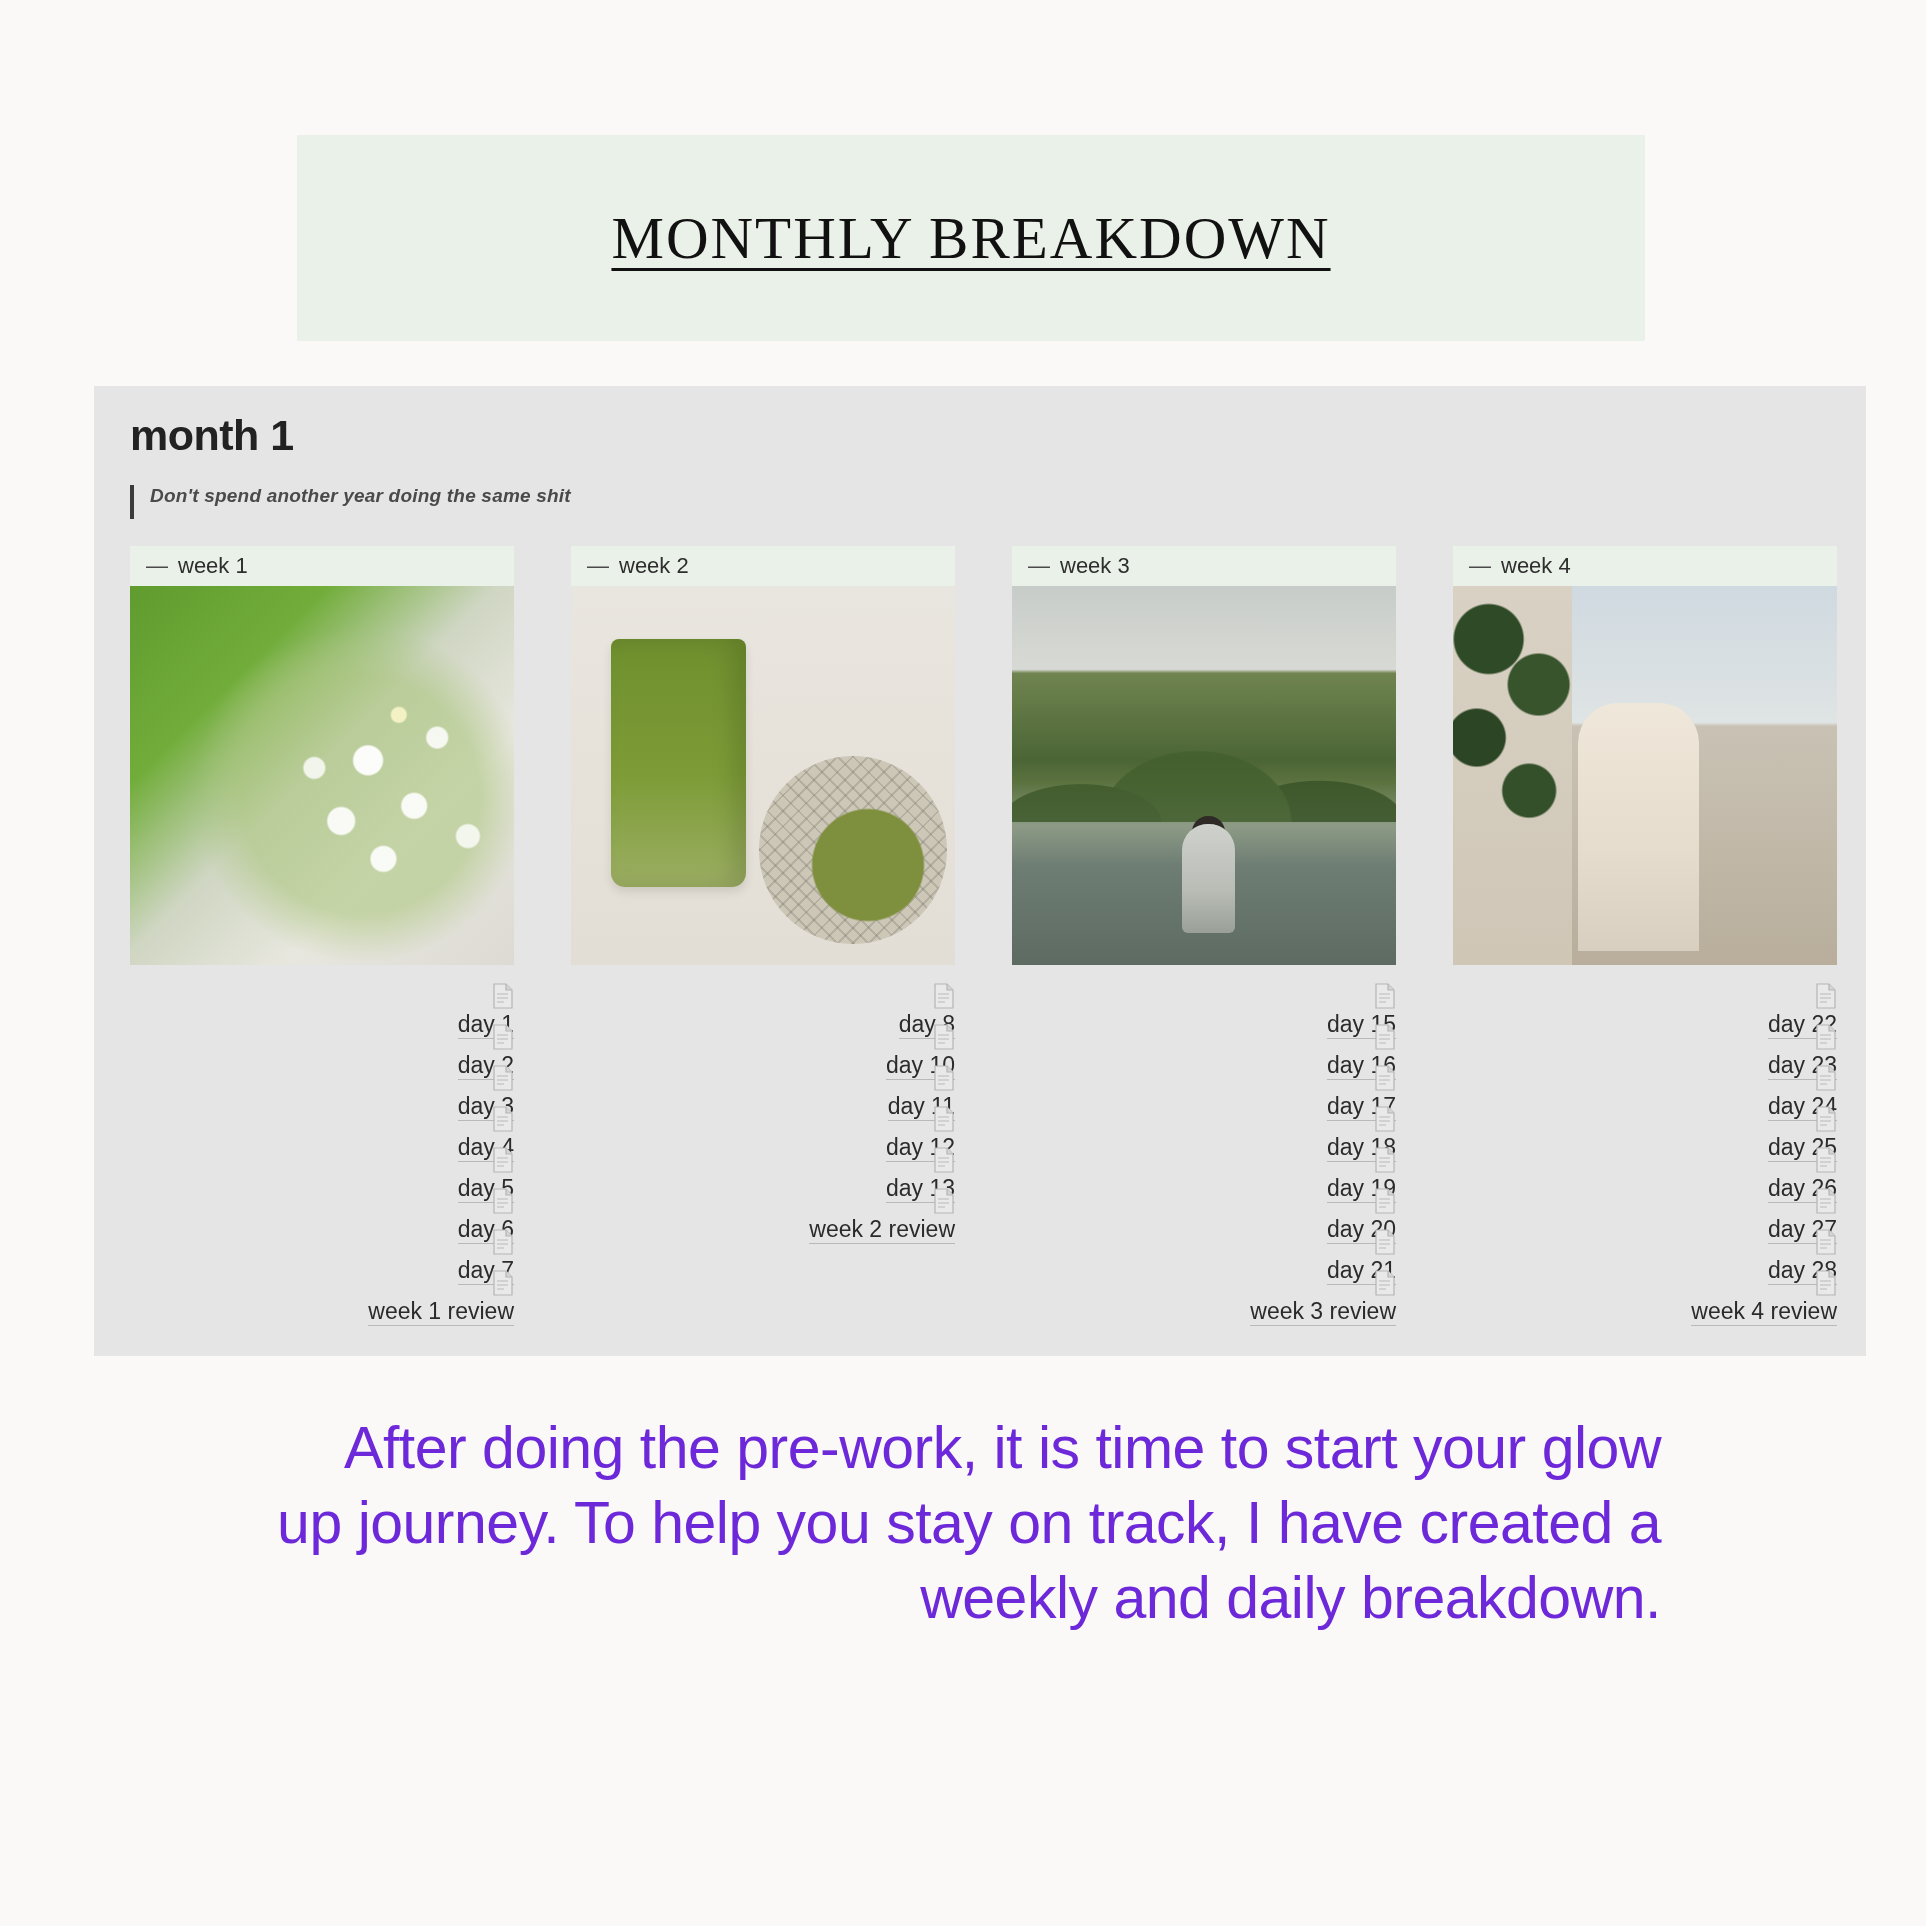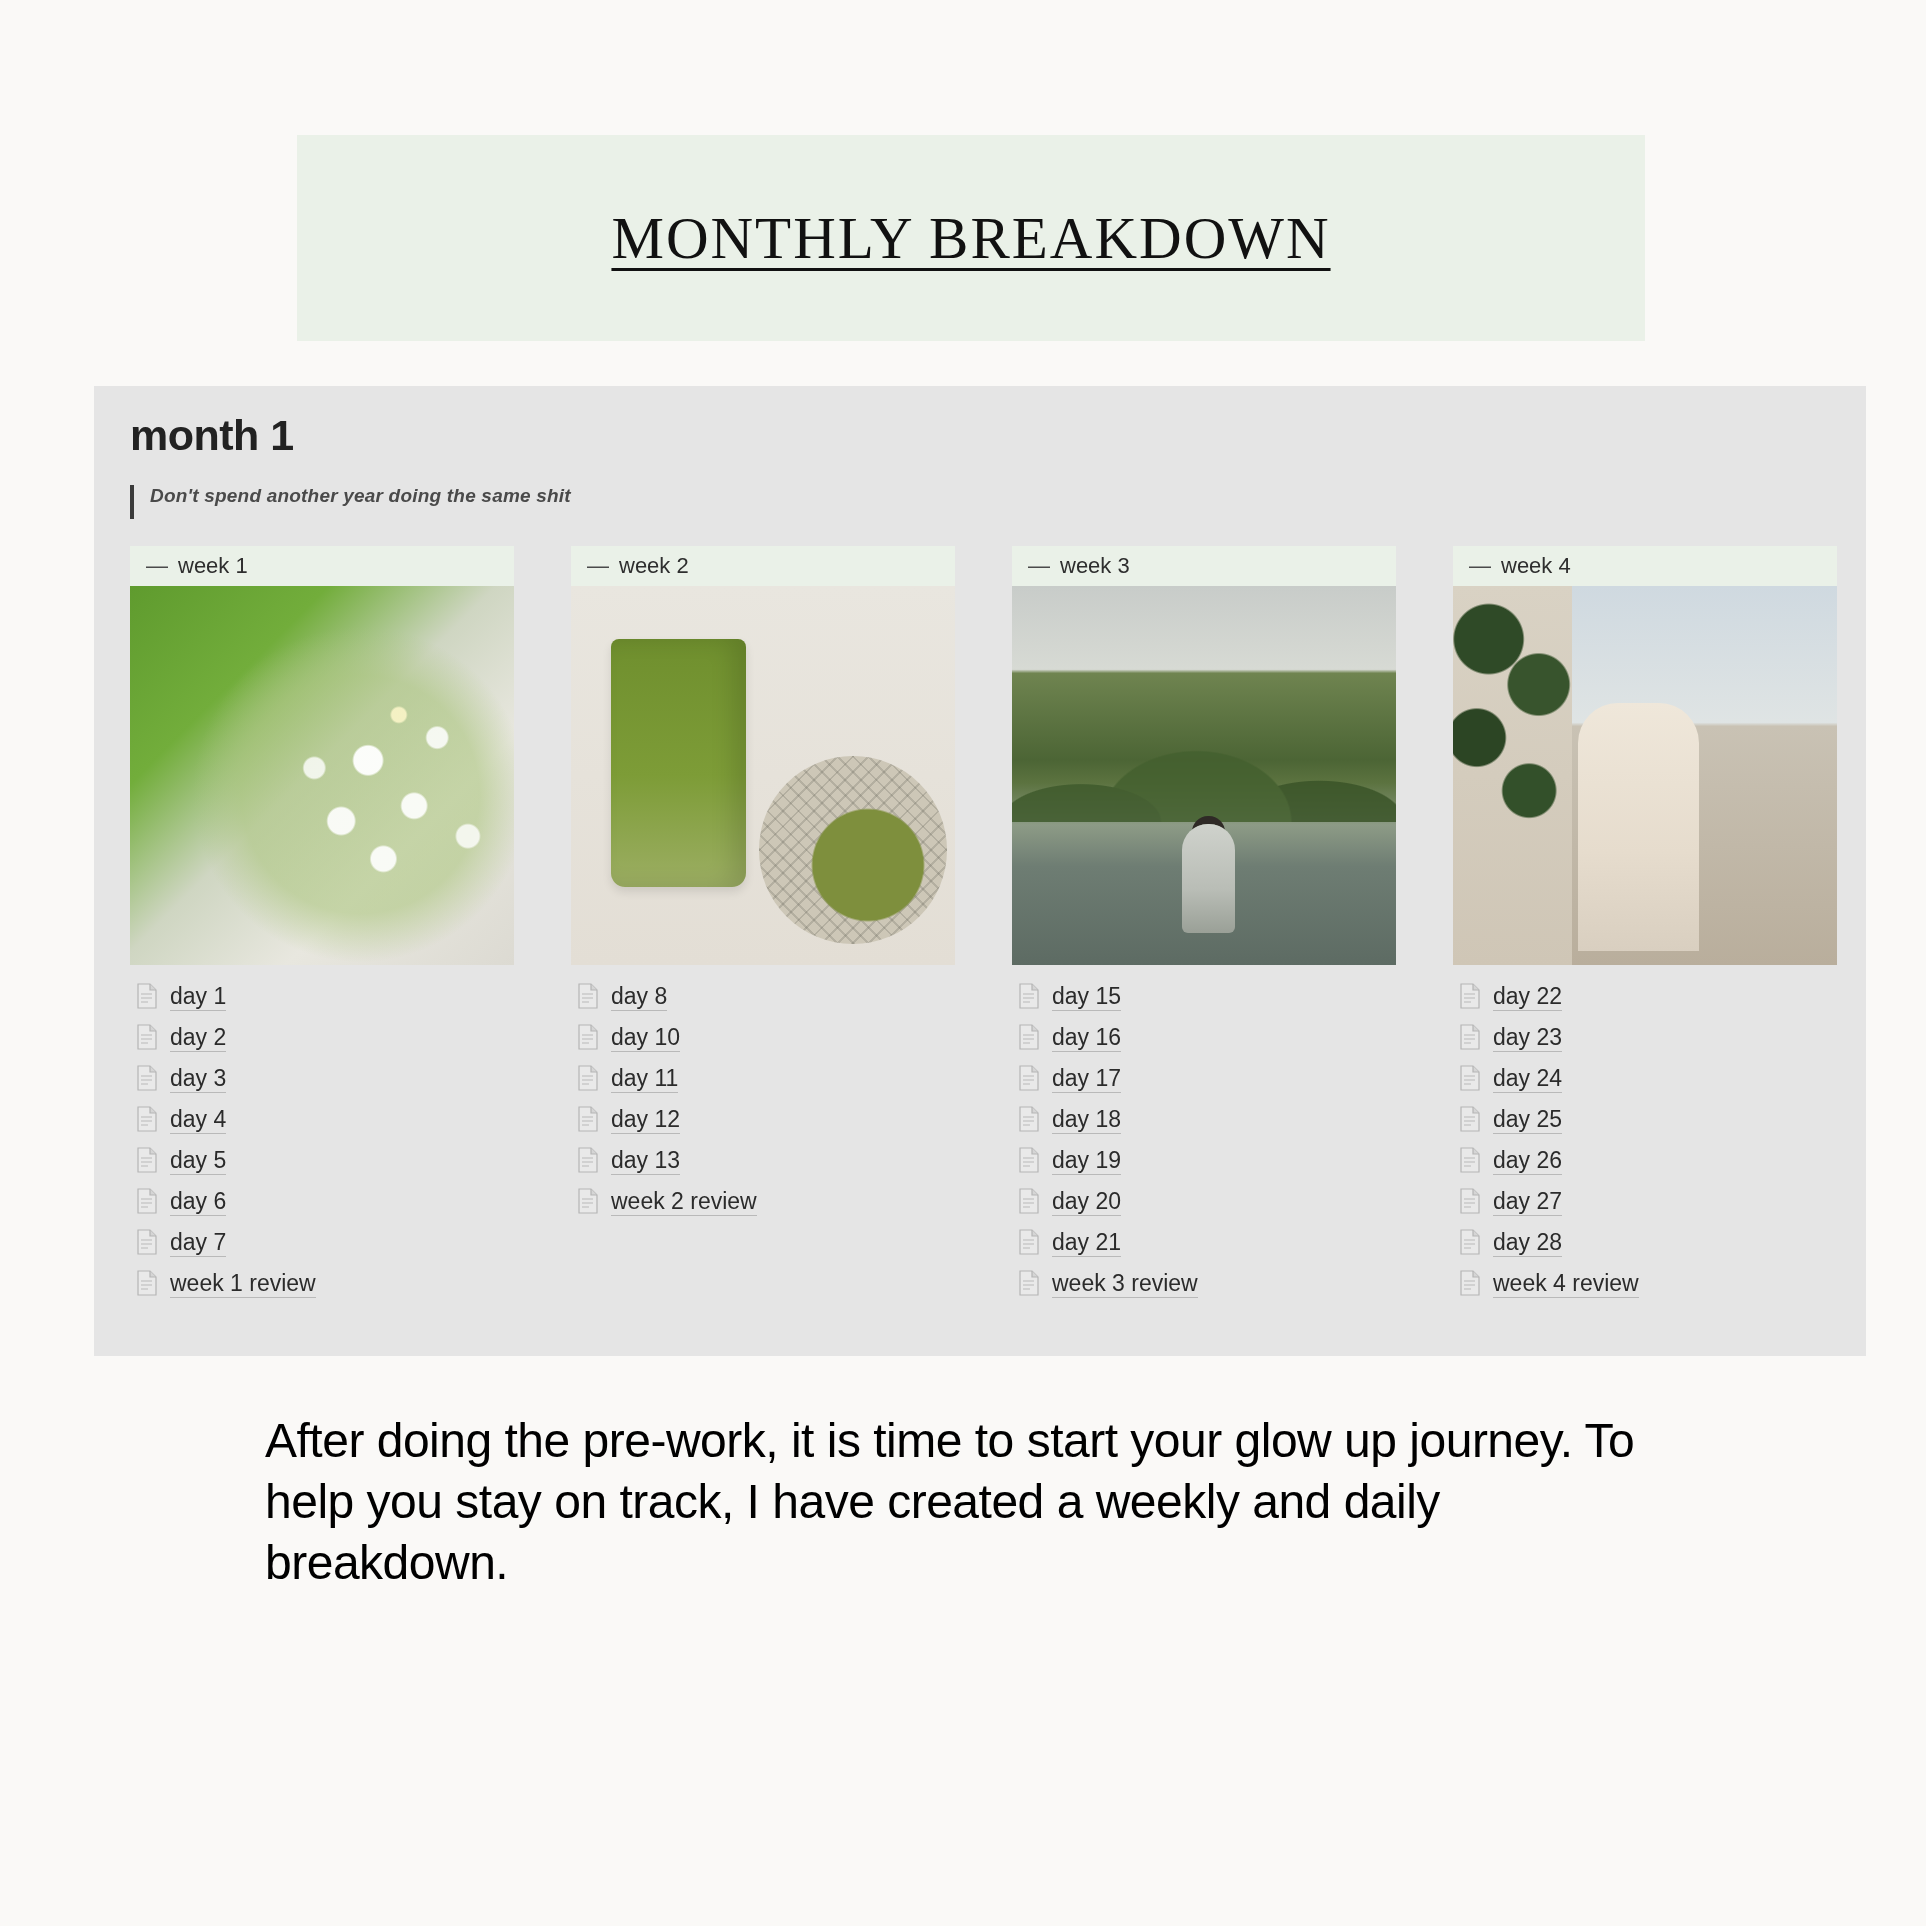--- a/index.html
+++ b/index.html
@@ -180,23 +180,24 @@
     border-radius:40px 40px 0 0;
     background: linear-gradient(180deg,#efe7da 0%, #e6dccd 60%, #d9cfc0 100%);
   }
 
   .day-list {
     margin-top: 18px;
     padding-left: 6px;
   }
   .day-item {
     display: flex;
-    align-items: flex-start;
-    gap: 12px;
+    align-items: flex-end;
+    gap: 2px;
     height: 41px;
+    flex-direction: column;
   }
   .doc-icon {
     width: 22px; height: 26px;
     flex: none;
     position: relative;
     display: inline-block;
   }
   .doc-icon svg { display:block; }
   .day-label {
     font-size: 23px;
@@ -204,24 +205,24 @@
     border-bottom: 1px solid #b9b9b9;
     line-height: 1.15;
     padding-bottom: 1px;
   }
 
   
   .caption {
     position: absolute;
     left: 265px; top: 1411px;
     width: 1396px;
-    text-align: left;
-    font-size: 48px;
+    text-align: right;
+    font-size: 59px;
     line-height: 1.27;
-    color: #000000;
+    color: #6d28d9;
     letter-spacing: -0.5px;
   }
 </style>
 </head>
 <body>
 
 <div class="page">
 
   <div class="title-banner">
     <div class="title-text">MONTHLY BREAKDOWN</div>

